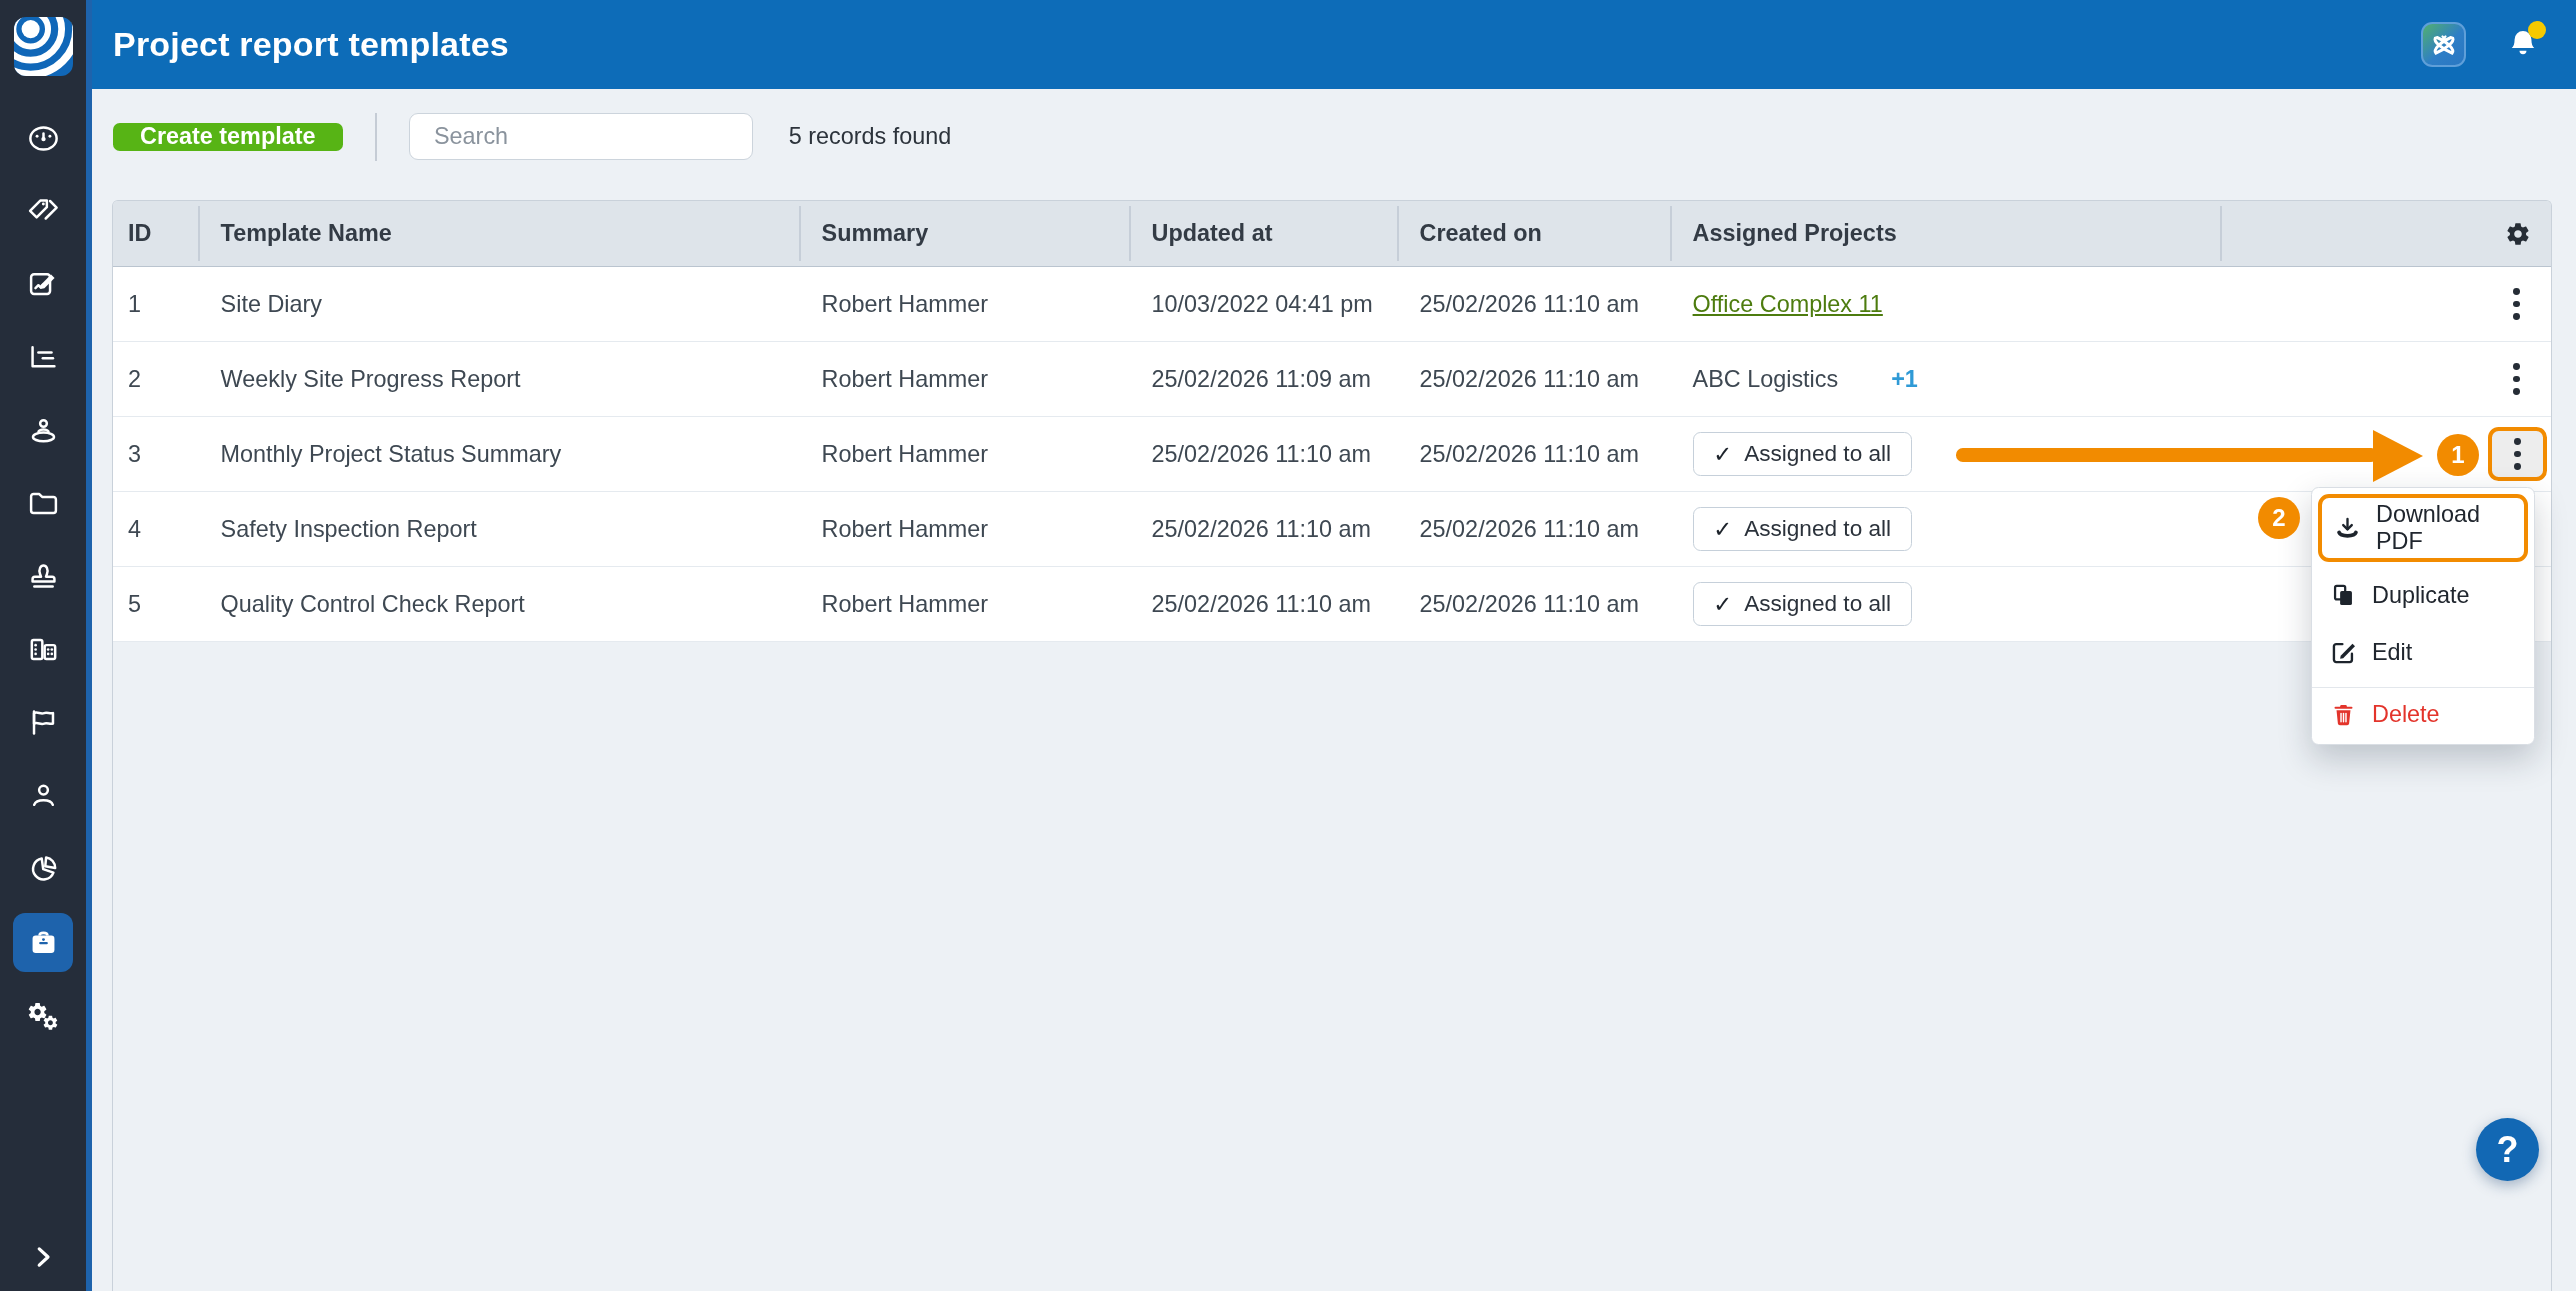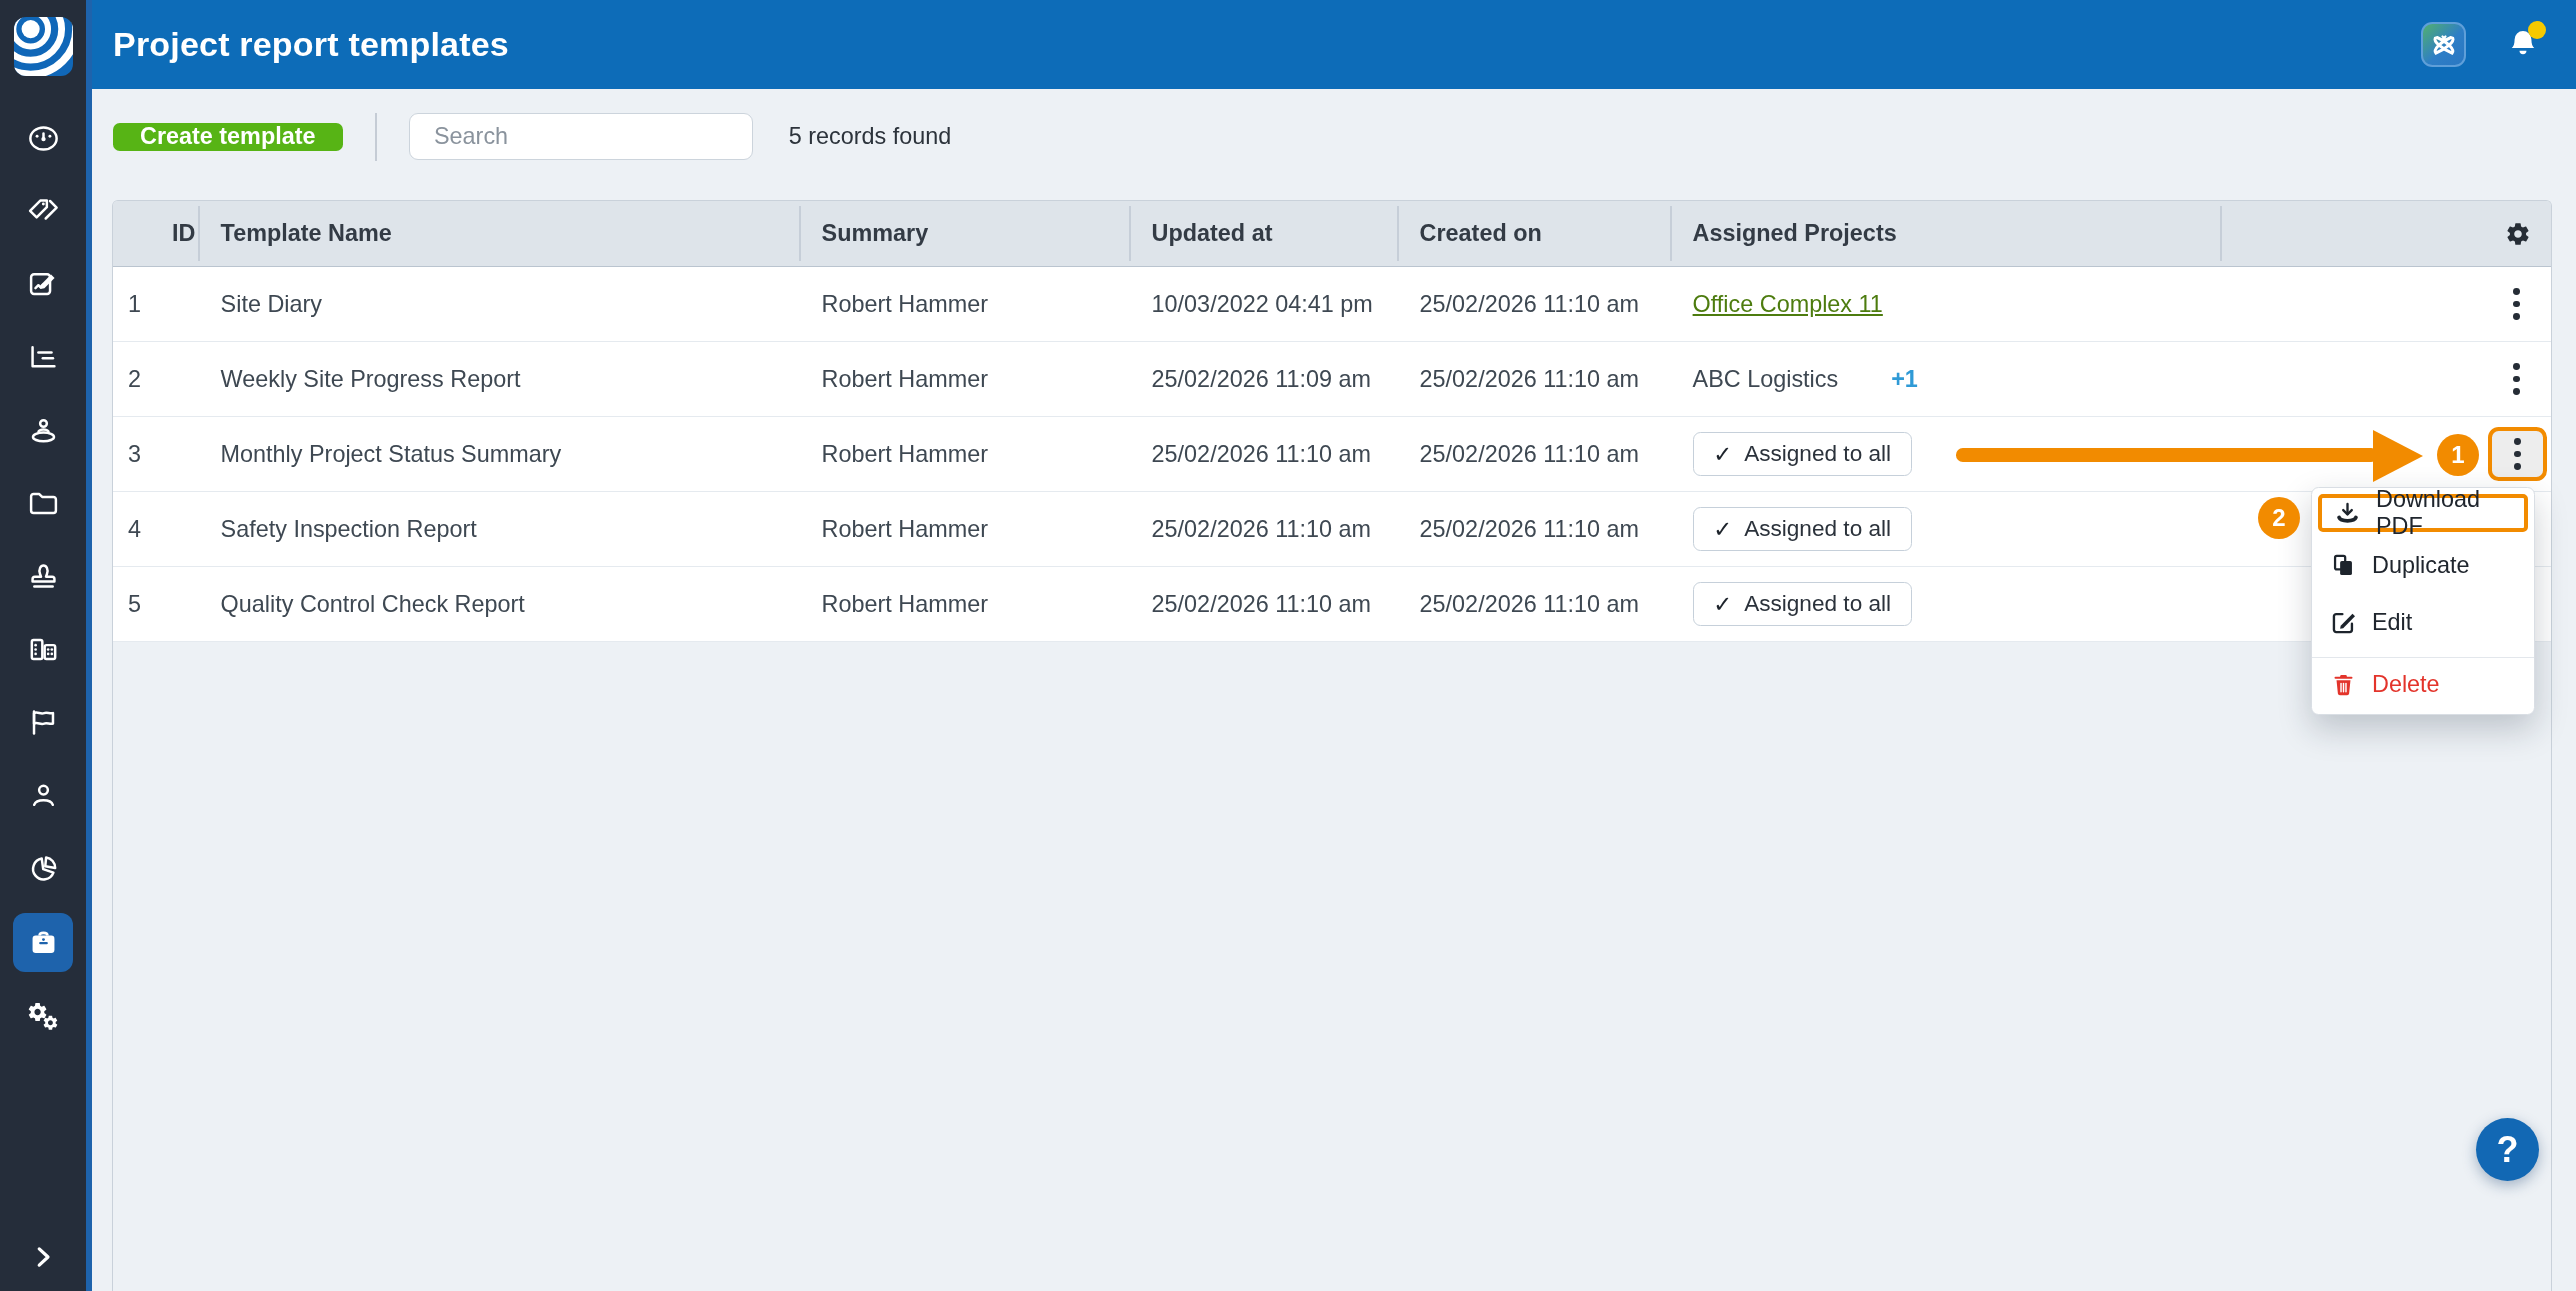--- a/index.html
+++ b/index.html
@@ -43,21 +43,21 @@
 
   
   .card { position:absolute; left:112px; top:200px; width:2440px; height:1092px;
           border:1.5px solid #c9d1da; border-bottom:none; border-radius:6px 6px 0 0; }
   .thead, .trow { display:grid; grid-template-columns:85px 601px 330px 268px 273px 550px 1fr; }
   .thead { height:66px; background:#dee4ea; border-bottom:1.5px solid #bac4cf; border-radius:4.5px 4.5px 0 0; }
   .th { display:flex; align-items:center; padding-left:22.6px; font-size:23.4px; font-weight:700;
         color:#333b45; position:relative; }
   .th:not(:first-child)::before { content:""; position:absolute; left:0; top:5.3px; bottom:5.3px;
         width:1.5px; background:#c6ced8; }
-  .th-id { padding-left:15px;margin-left:44px; }
+  .th-id { padding-left:15px; }
   .th-actions { justify-content:flex-end; padding-right:19.6px; }
   .trow { height:75px; background:#fff; border-bottom:1.5px solid #e5eaef; }
   .td { display:flex; align-items:center; padding-left:22.6px; font-size:23.4px; color:#3e4852; }
   .td-id { padding-left:15px; }
   .td-actions { justify-content:flex-end; padding-right:24px; }
   .link { color:#4d7c0f; cursor:pointer;text-decoration:underline; }
   .plus-badge { color:#2f9ad6; font-weight:700; margin-left:53px; cursor:pointer; }
   .assigned-pill { display:inline-flex; align-items:center; gap:12px; height:44px; padding:0 19.6px;
                    background:#fff; border:1.5px solid #c6d0da; border-radius:7.5px; font-size:22.6px;
                    color:#2b323b; cursor:default; }
@@ -69,22 +69,22 @@
                      border-radius:10.6px; display:flex; align-items:center; justify-content:center;
                      margin-right:-20.3px; cursor:pointer; }
 
   
   .menu { position:absolute; left:2311px; top:487px; width:224px; background:#fff;
           border:0.8px solid #d9dee4; border-radius:7.5px; padding:6px 0 4.5px;
           box-shadow:0 13.6px 33px rgba(25,35,55,.22); z-index:5; }
   .menu-item { display:flex; align-items:center; gap:15px; height:57px; padding:0 18px;
                font-size:23.4px; color:#20262e; cursor:pointer; }
   .menu-item svg { width:27px; height:27px; flex:0 0 27px; }
-  .menu-item.highlight { height:38px; margin:0 6px 4.5px; padding:0 12px;
-                         border:4.5px solid #f28b00; border-radius:5px; }
+  .menu-item.highlight { height:68px; margin:0 6px 4.5px; padding:0 12px;
+                         border:4.5px solid #f28b00; border-radius:11px; }
   .menu-divider { border-top:1.5px solid #e3e7ec; margin:6px 0 1.5px; }
   .menu-item.danger { color:#e3342b; height:50px; }
 
   
   .ann-circle { position:absolute; width:42px; height:42px; border-radius:50%; background:#f28b00;
                 color:#fff; font-size:24px; font-weight:700; display:flex; align-items:center;
                 justify-content:center; z-index:6; }
   .ann-1 { left:2437px; top:434px; }
   .ann-2 { left:2258px; top:497px; }
   .ann-arrow-line { position:absolute; left:1956px; top:448px; width:422px; height:13.6px;

